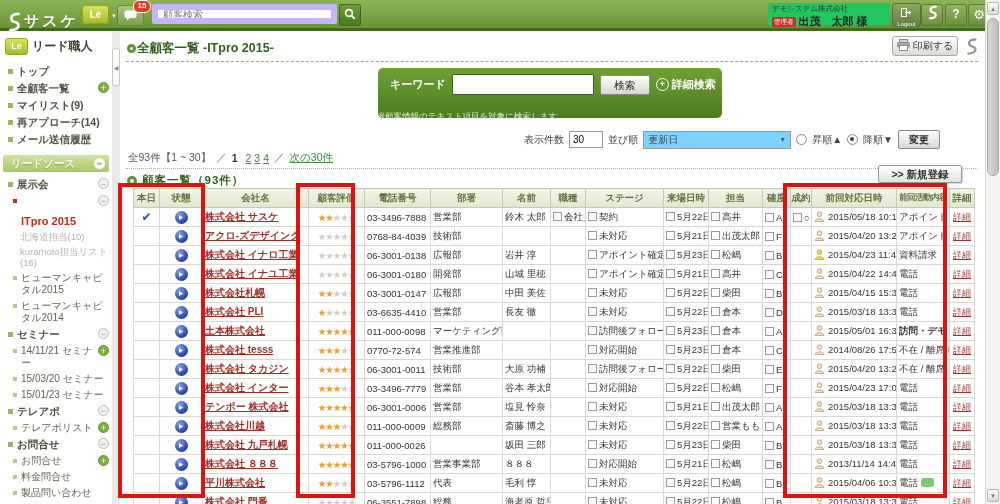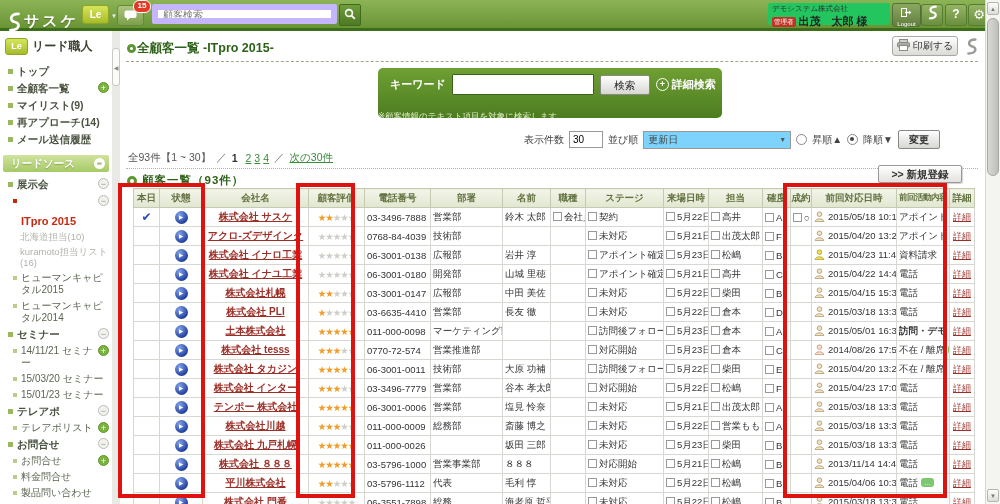--- a/index.html
+++ b/index.html
@@ -137,21 +137,21 @@
     font-size:9.5px;color:#61713f;font-weight:bold;padding:0;overflow:hidden;white-space:nowrap;}
   .grid th.tight{font-size:8.5px;letter-spacing:-0.5px;}
   .grid td{height:18px;border:1px solid #d8d8d2;background:#fff;font-size:9.5px;color:#333;
     padding:0 2px;overflow:hidden;white-space:nowrap;vertical-align:middle;}
   .c-today,.c-status,.c-stars,.c-detail{text-align:center;}
   .chk{color:#2b4bc0;font-weight:bold;font-size:12px;}
   .play{display:inline-block;width:13px;height:13px;border-radius:50%;
     background:radial-gradient(circle at 35% 30%,#82a2e8,#1c3a9e 75%);
     color:#fff;font-size:5.5px;line-height:13px;text-align:center;cursor:pointer;}
   .comp{color:#9c3028;font-weight:bold;font-size:10px;text-decoration:underline;cursor:pointer;}
-  .c-company{padding-left:4px;text-align:center;}
+  .c-company{padding-left:4px;}
   .st{font-size:9.5px;letter-spacing:-1px;}
   .st.on{color:#f09d2a;}
   .st.off{color:#cfcfca;}
   .cbx{display:inline-block;width:7px;height:7px;border:1px solid #999;background:#fff;margin-right:2px;
     vertical-align:-1px;cursor:pointer;}
   .c-job{font-size:8.5px;}
   .c-visit,.c-rep,.c-stage,.c-conf,.c-deal{font-size:9.5px;}
   .c-prev{font-size:9.5px;padding-left:3px;}
   .pic{margin-right:3px;vertical-align:-2px;display:inline-block;}
   .c-act{font-size:9px;padding:0 3px;}

